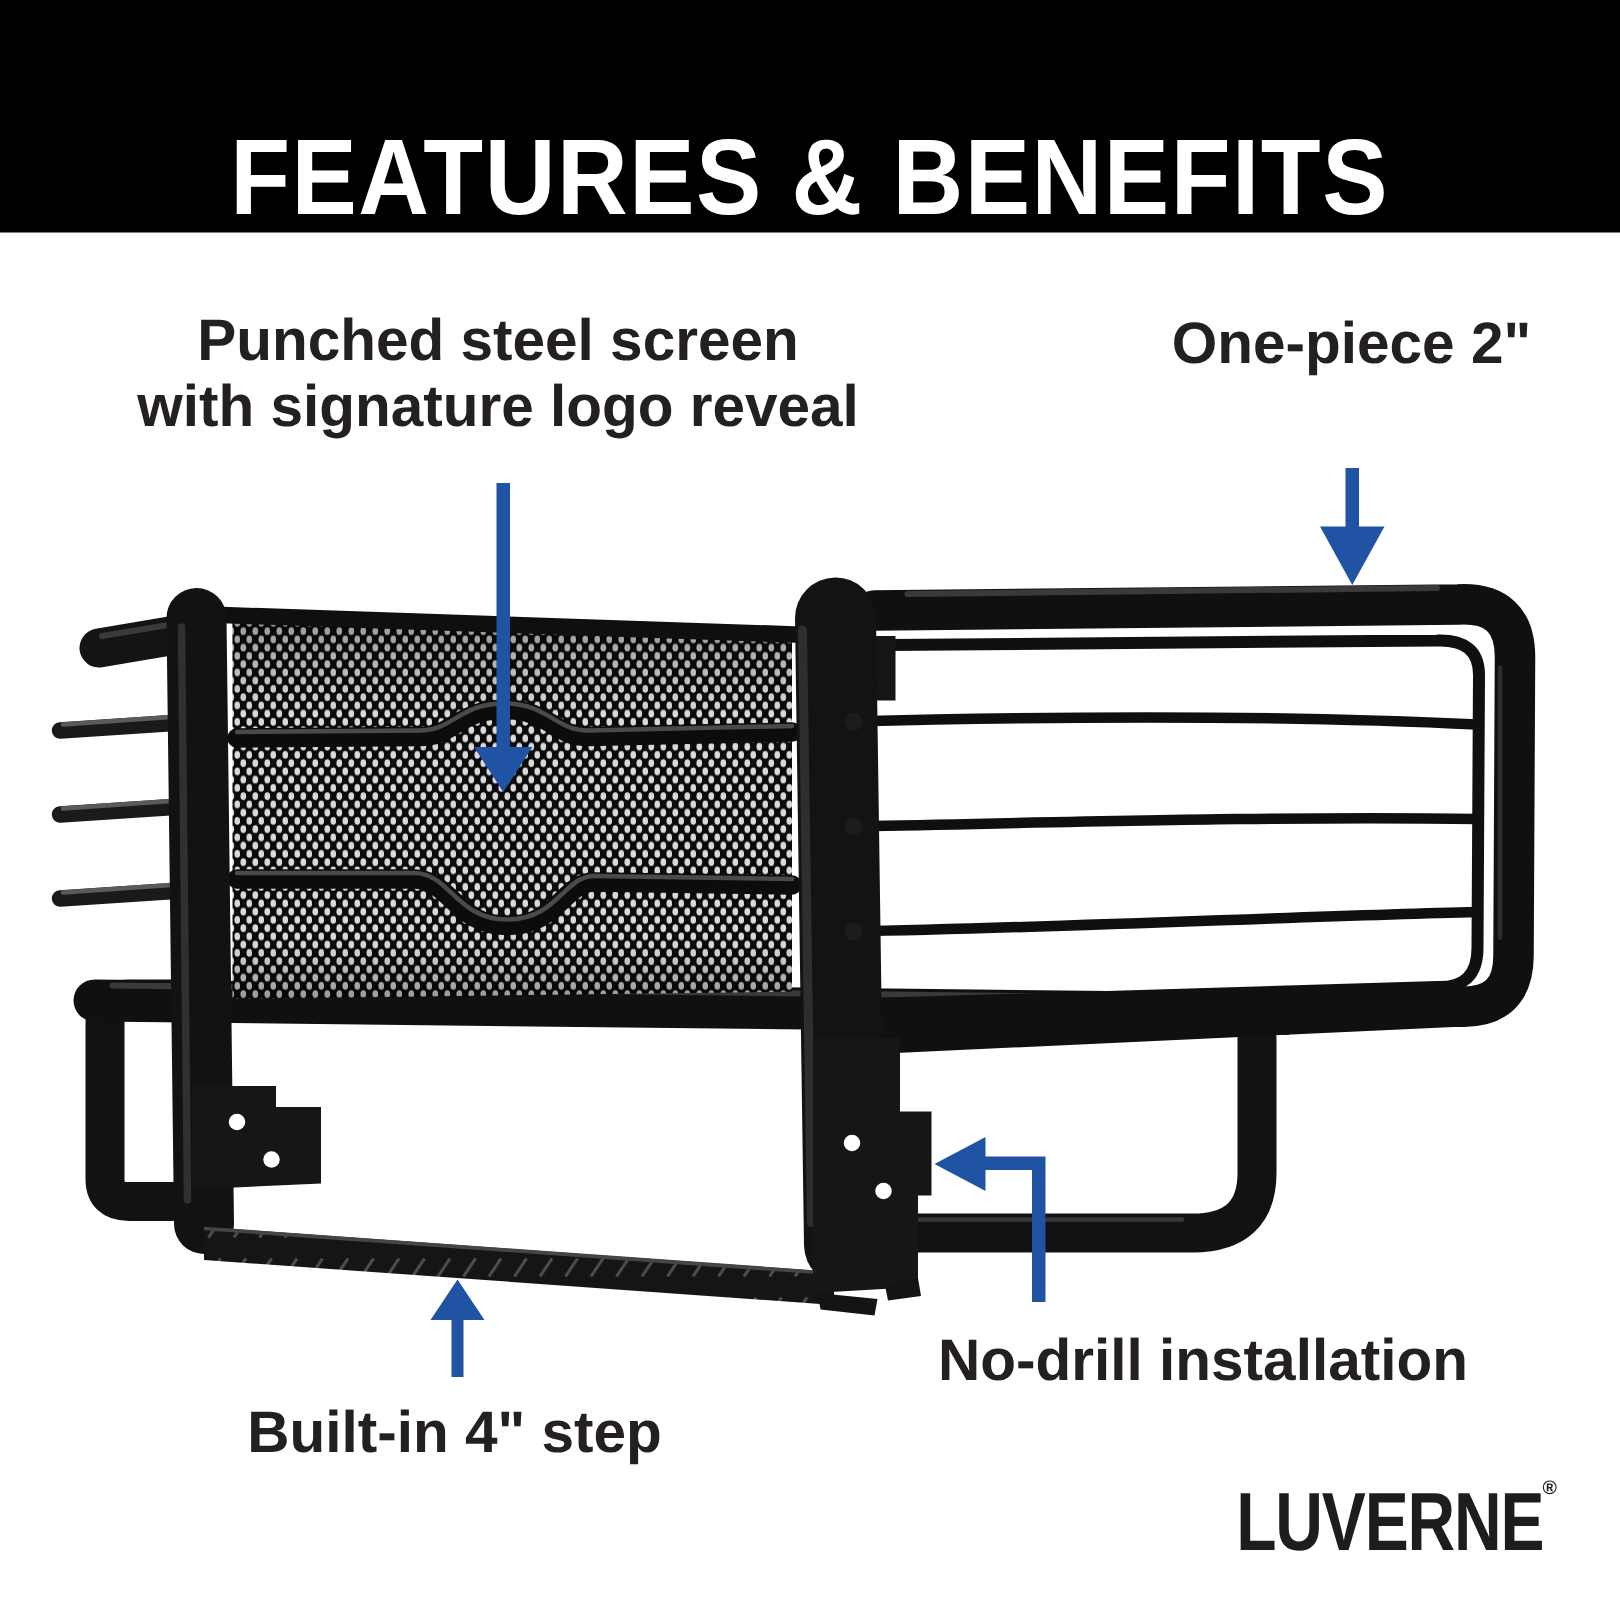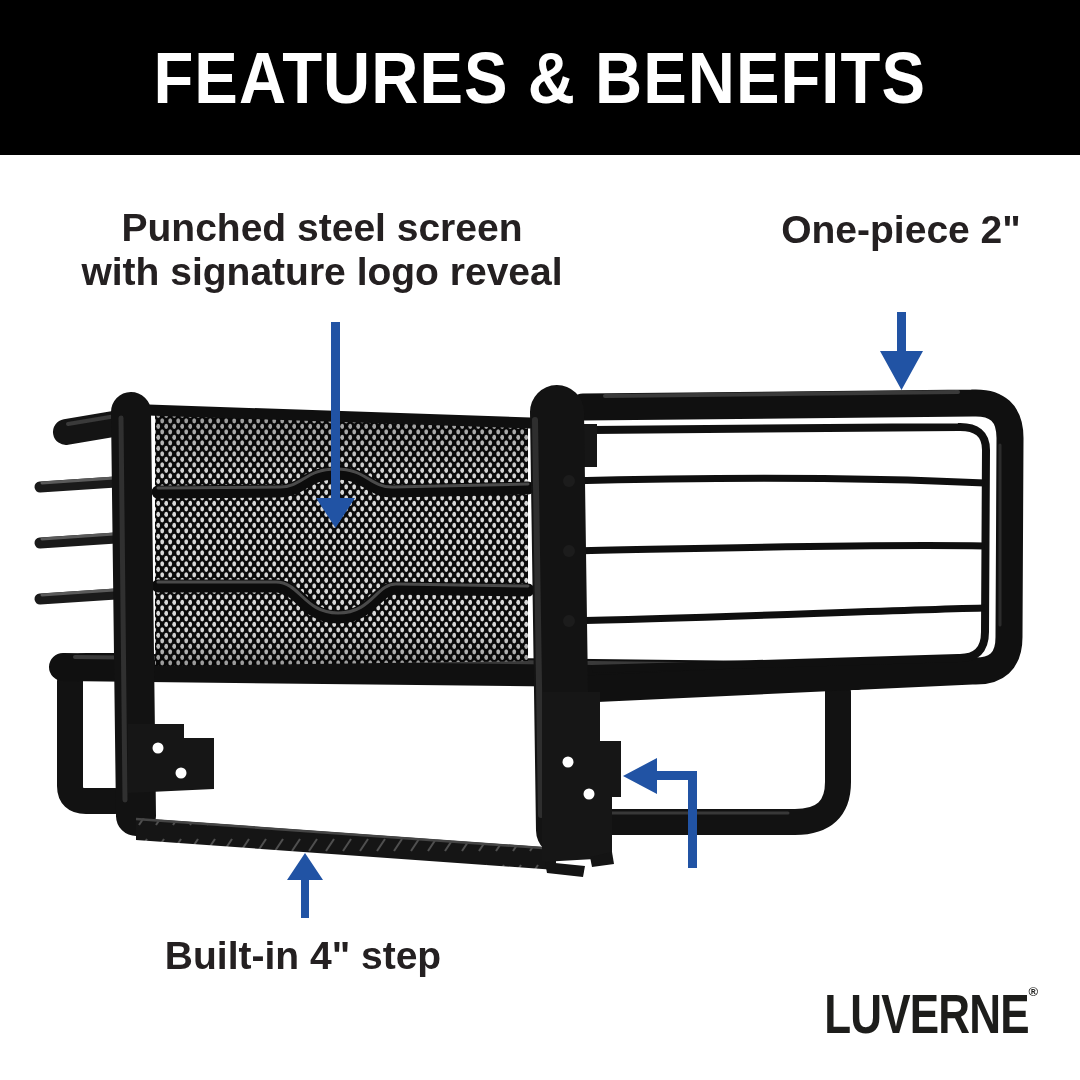--- a/index.html
+++ b/index.html
@@ -2,21 +2,21 @@
 <html><head>
 <meta charset="utf-8">
 <style>
   html,body{margin:0;padding:0;background:#ffffff;}
   #stage{
     position:relative;width:1080px;height:1080px;background:#ffffff;
     font-family:"Liberation Sans",sans-serif;overflow:hidden;
   }
   .header-bar{
     position:absolute;left:0;top:0;width:1080px;height:155px;background:#000000;
-    display:flex;align-items:center;justify-content:center;
+    display:flex;align-items:flex-end;justify-content:center;
   }
   .header-title{
     color:#ffffff;font-weight:700;font-size:64px;letter-spacing:1px;
     transform:scale(1.02,1.12);white-space:nowrap;
   }
   .callout{
     position:absolute;text-align:center;color:#242021;font-weight:700;
     font-size:39px;line-height:1.12;white-space:nowrap;transform:translateX(-50%);
   }
   #svg-product{position:absolute;left:0;top:0;}
@@ -150,29 +150,32 @@
     </g>
 
     <g fill="#2153a4">
       <path d="M331 322 L340 322 L340 498 L355 498 L335.5 528 L316 498 L331 498 Z"></path>
       <path d="M897 312 L906 312 L906 351 L923 351 L901.5 390 L880 351 L897 351 Z"></path>
       <path d="M697 771 L697 868 L688 868 L688 780 L657 780 L657 794 L623 776 L657 758 L657 771 Z"></path>
       <path d="M301 918 L301 880 L287 880 L305 853 L323 880 L309 880 L309 918 Z"></path>
     </g>
   </svg>
 
-  <div class="callout" style="left:322px;top:206px;">
+  <div class="callout" style="left:332px;top:206px;">
     <div>Punched steel screen</div>
     <div>with signature logo reveal</div>
   </div>
 
   <div class="callout" style="left:901px;top:208px;">
     <div>One-piece 2"</div>
   </div>
 
+  <div class="callout" style="left:802px;top:886px;">
+    <div>No-drill installation</div>
+  </div>
 
   <div class="callout" style="left:303px;top:934px;">
     <div>Built-in 4" step</div>
   </div>
 
   <div class="brand">
     <span class="brand-word">LUVERNE</span><span class="brand-reg">®</span>
   </div>
 
 </div>

